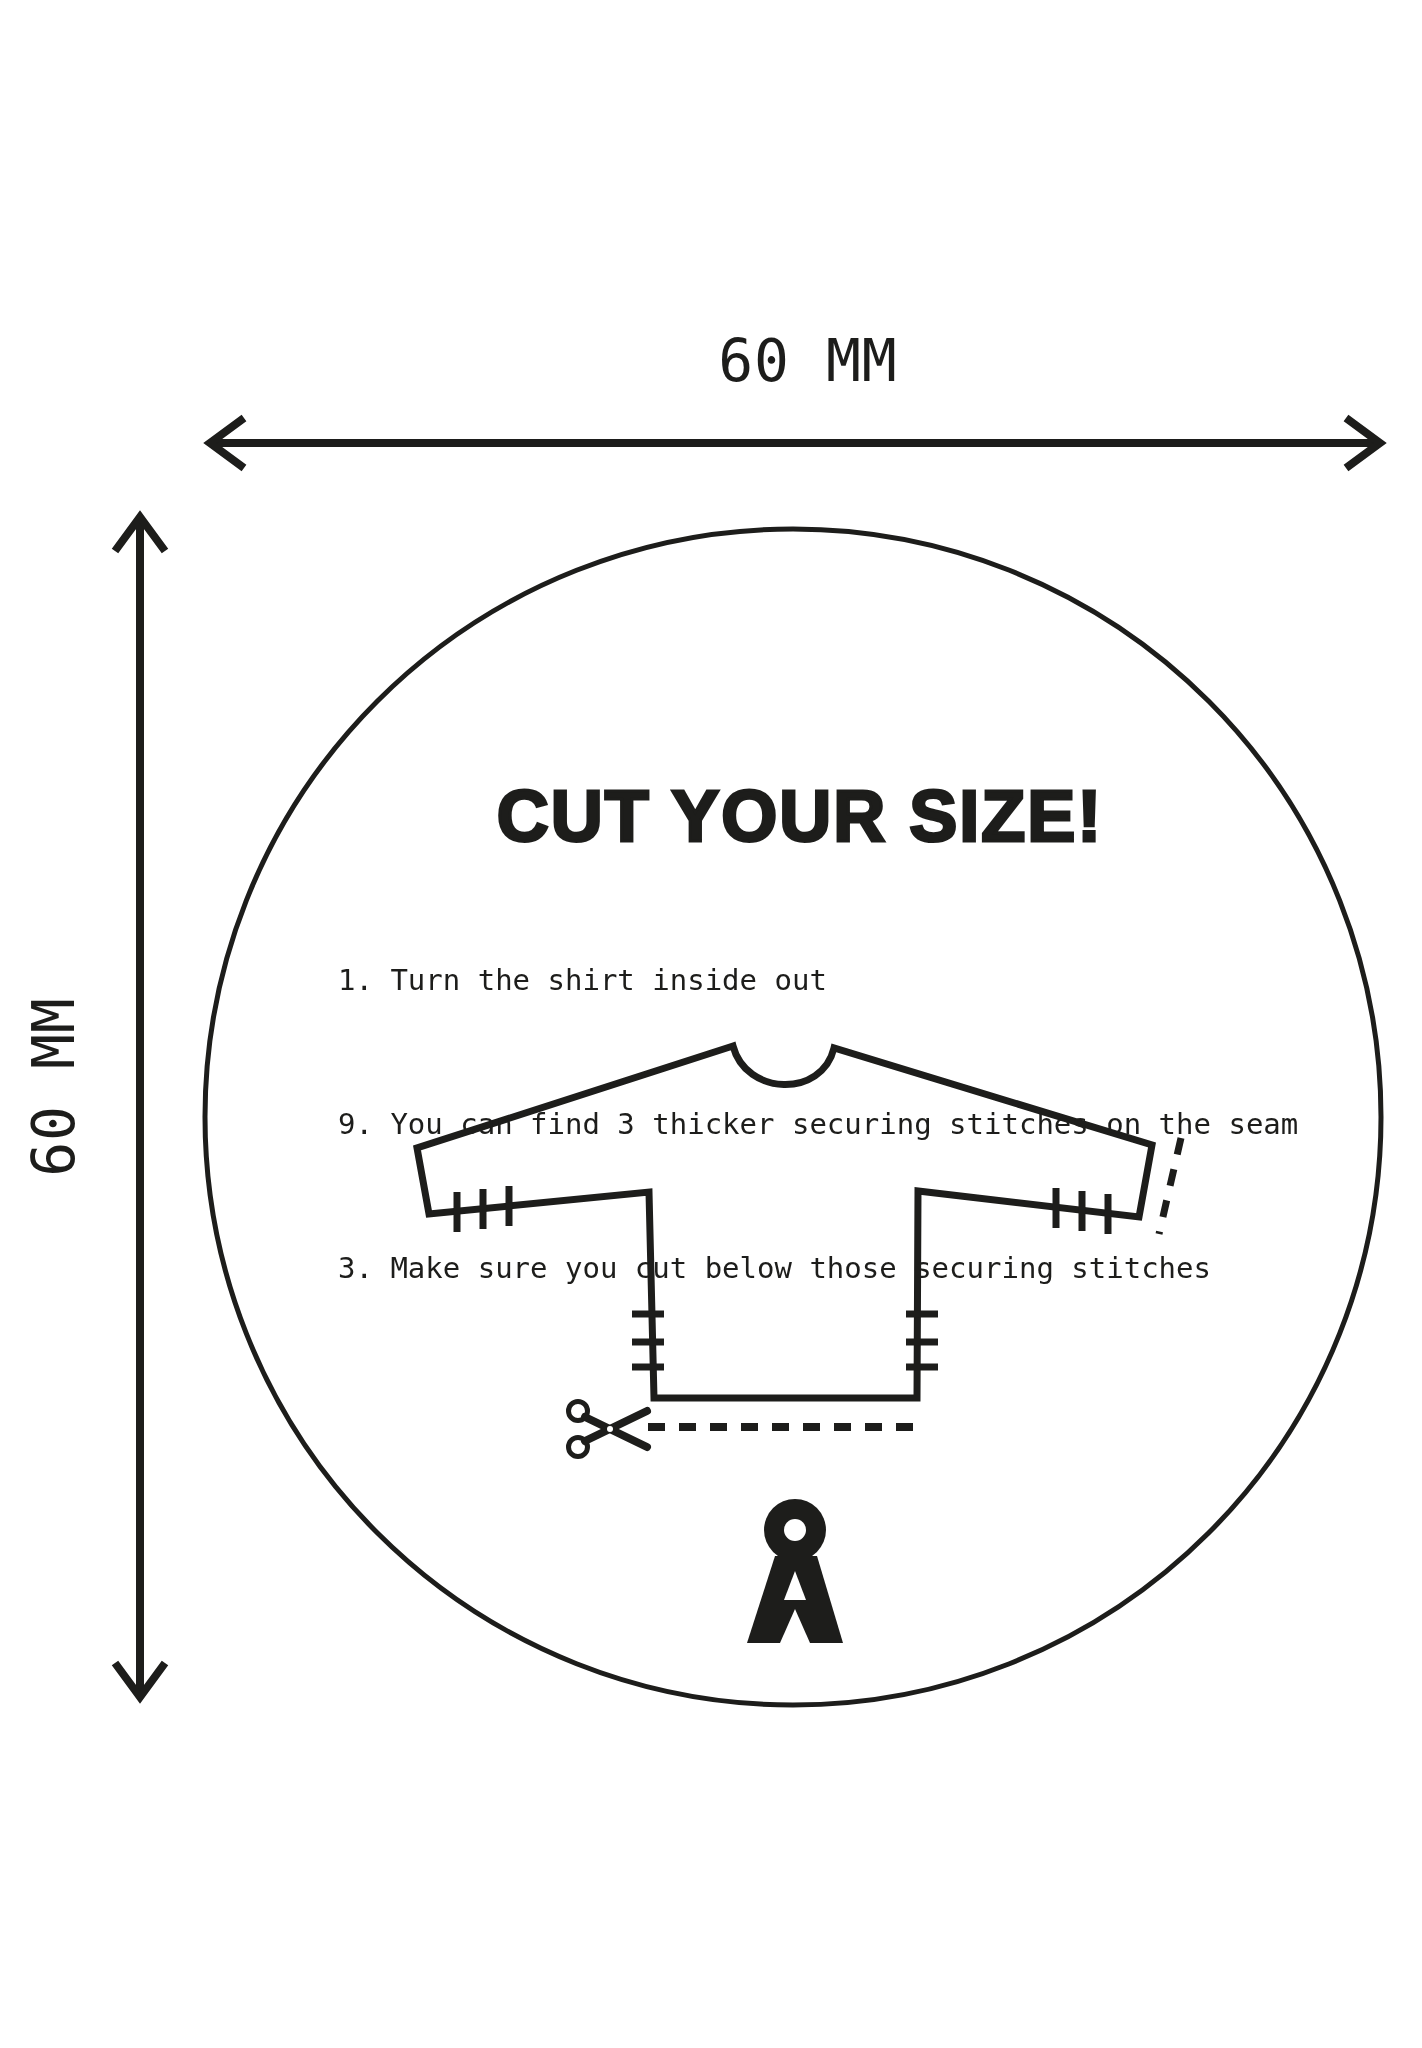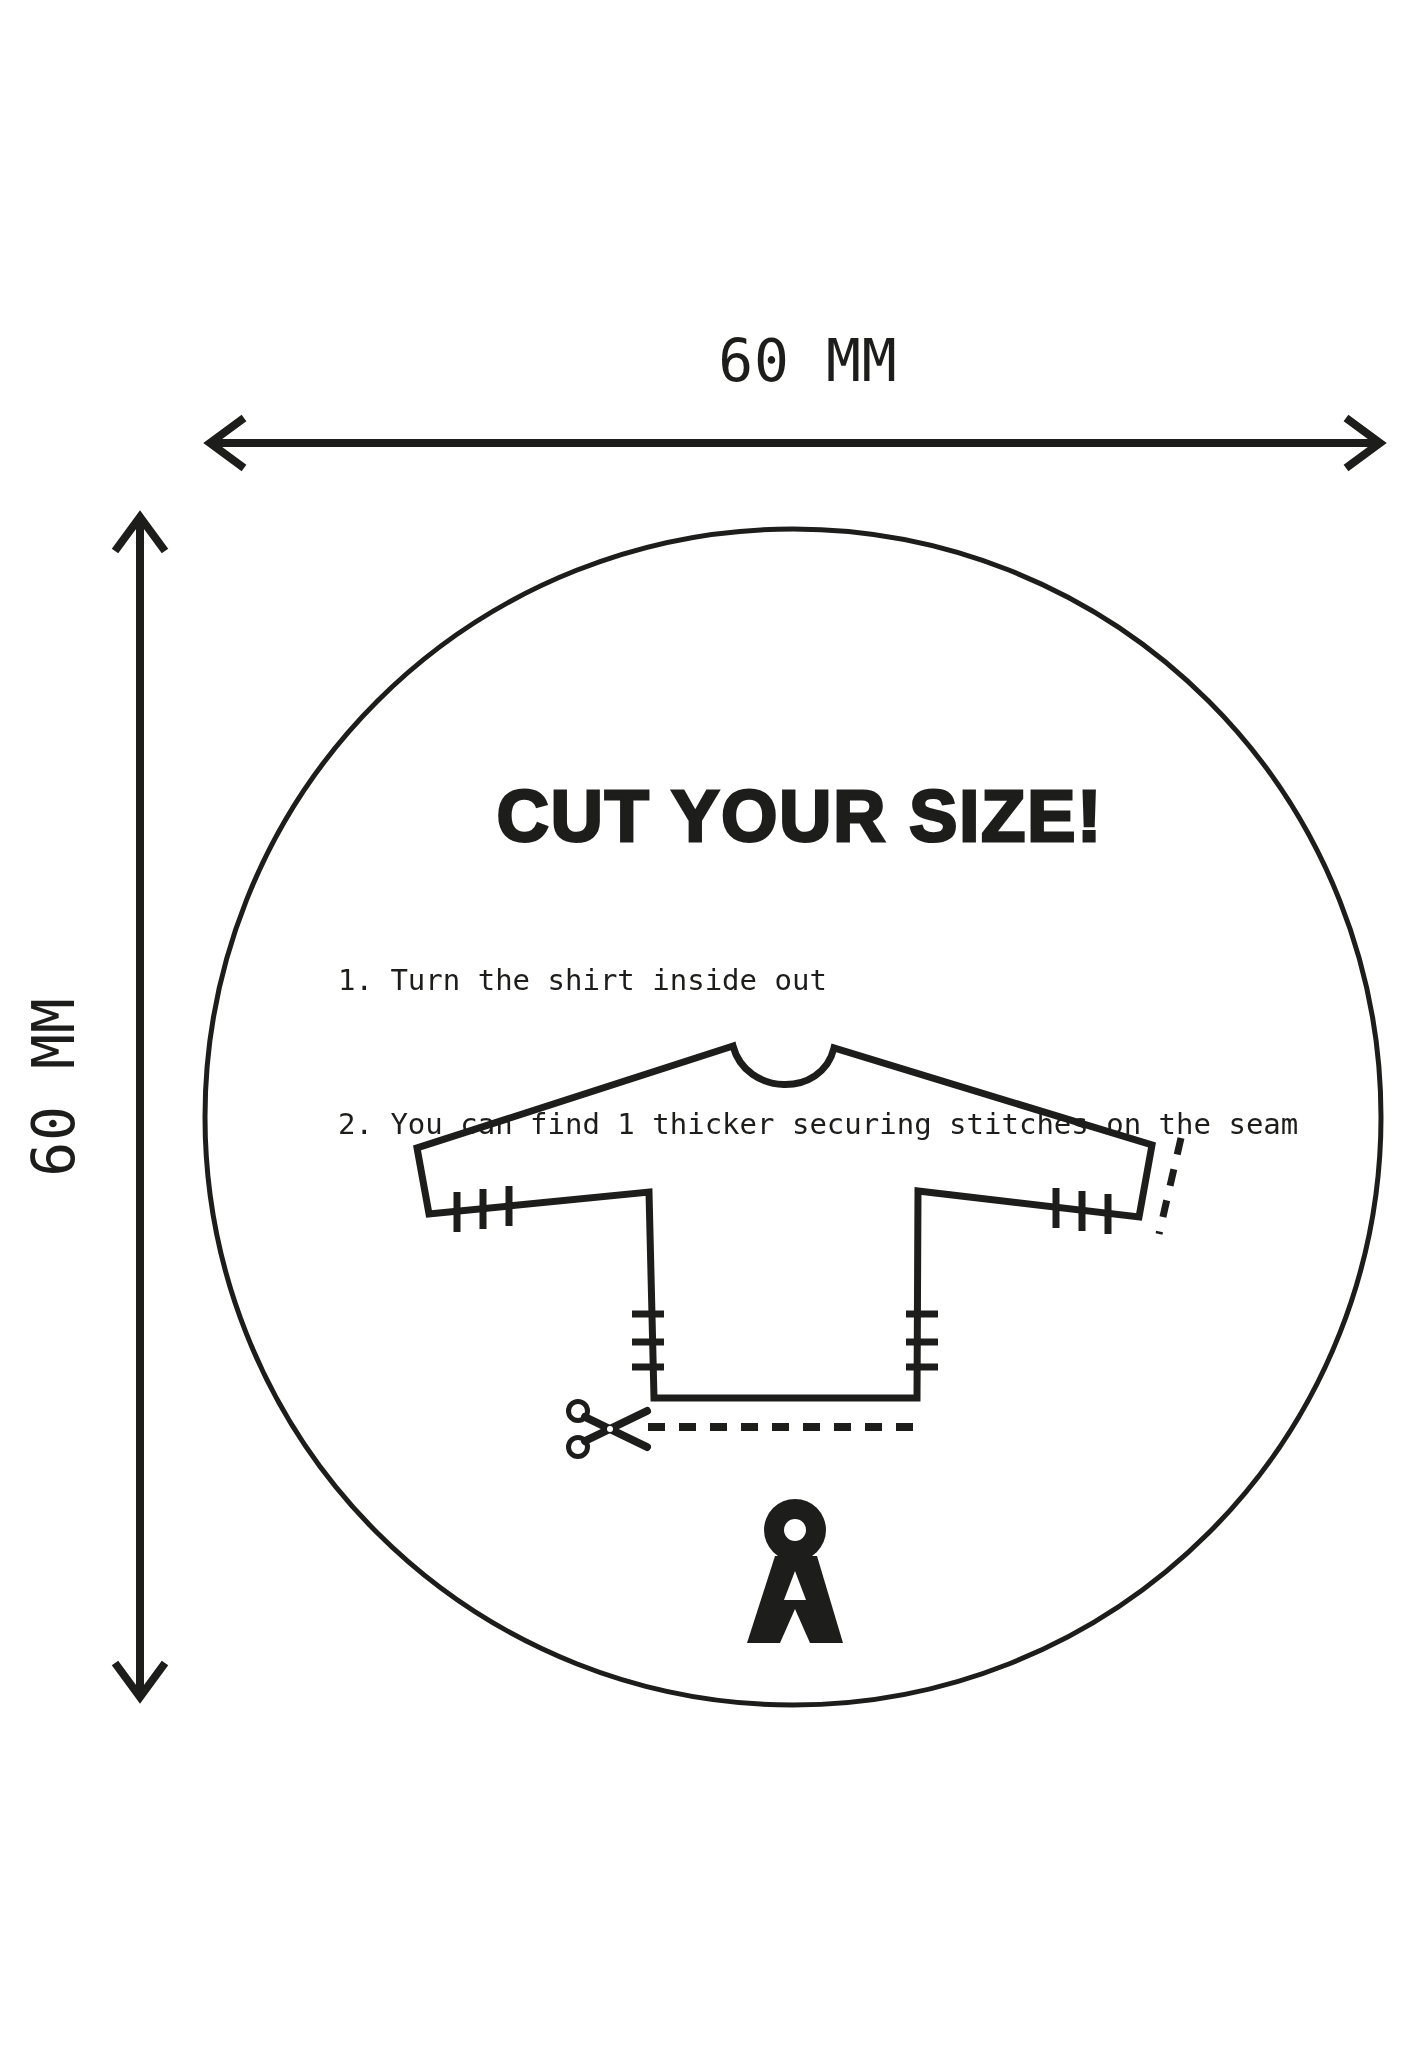--- a/index.html
+++ b/index.html
@@ -105,16 +105,17 @@
   </svg>
 
   <div class="dim-label top">60 MM</div>
 
   <div class="dim-label left">60 MM</div>
 
   <div class="badge-title">CUT YOUR SIZE!</div>
 
   <div class="instructions">
     <div>1. Turn the shirt inside out</div>
-    <div>2. You can find 1 thicker securing stitches on the seam</div>
+    <div>9. You can find 3 thicker securing stitches on the seam</div>
+    <div>3. Make sure you cut below those securing stitches</div>
   </div>
 
 </div>
 
 </body></html>

